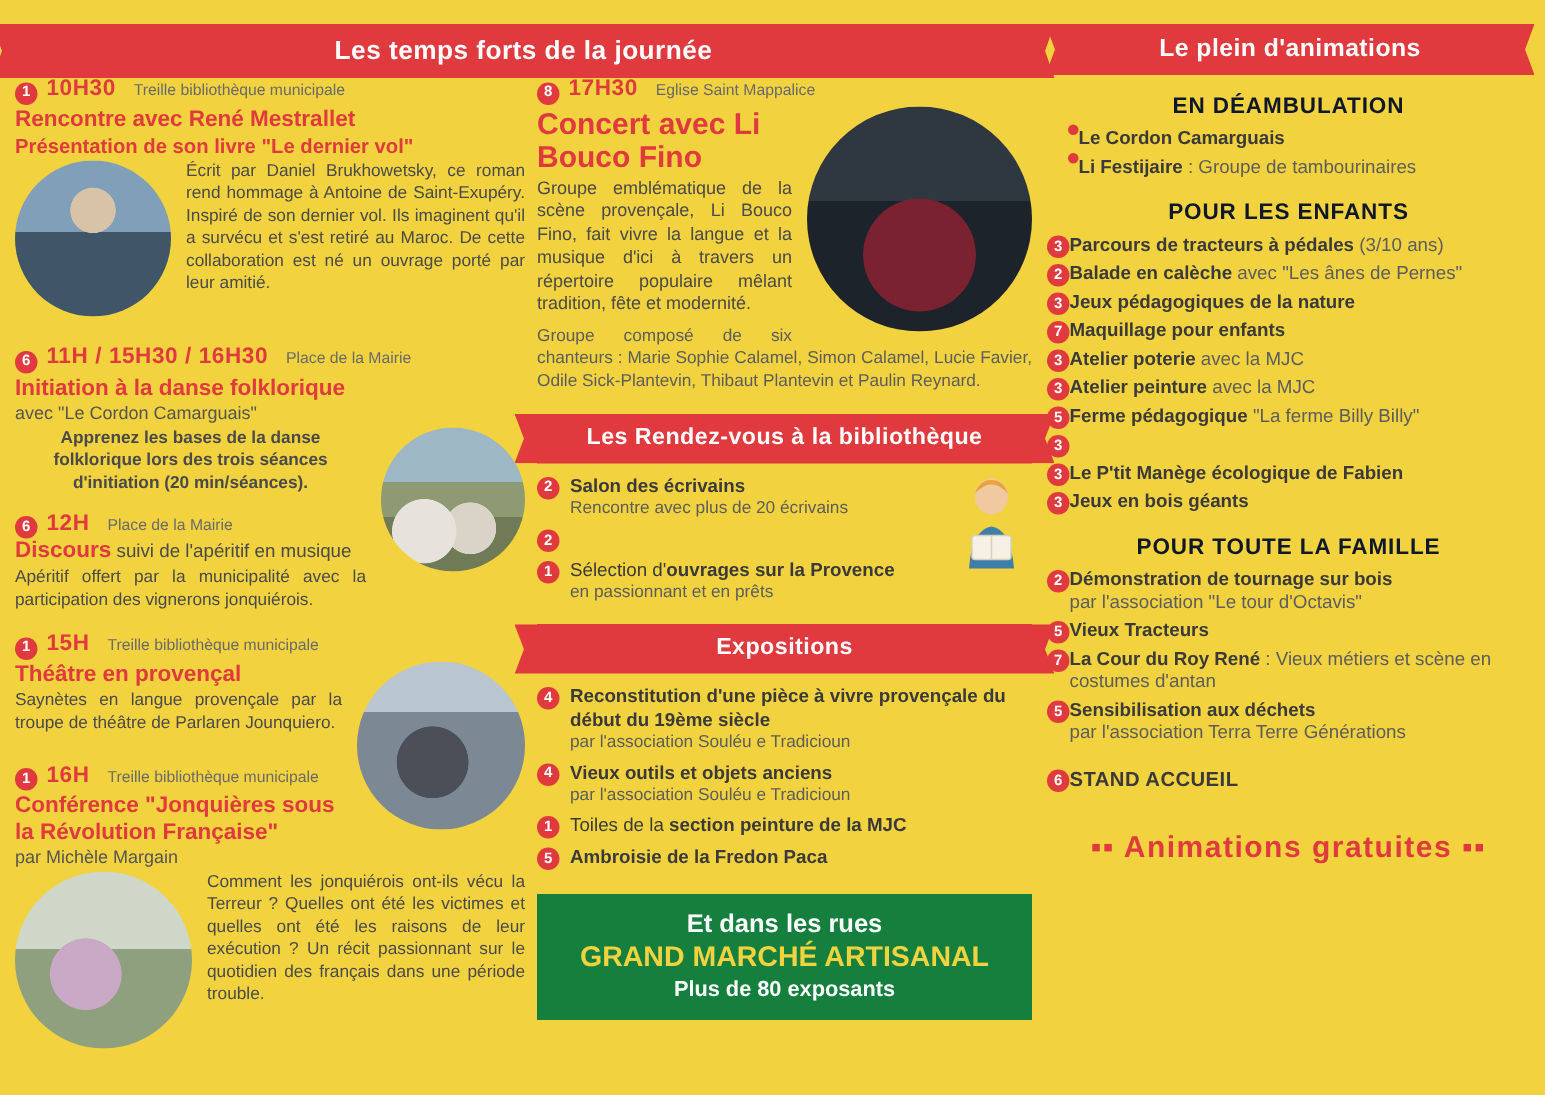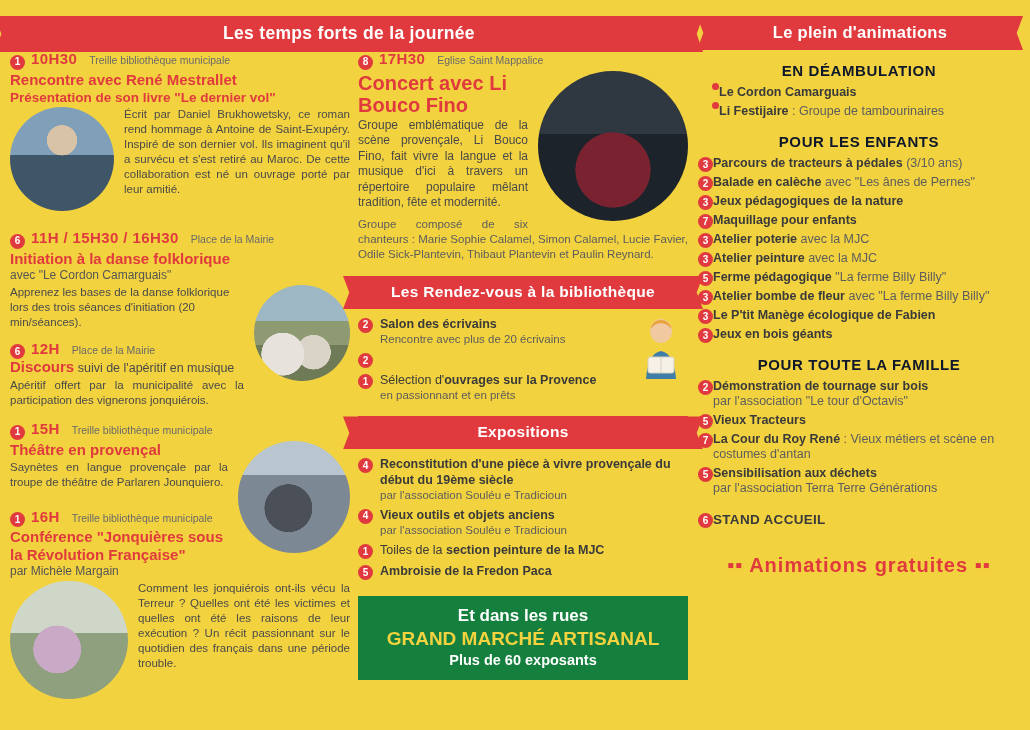--- a/index.html
+++ b/index.html
@@ -183,21 +183,21 @@
 
     <div class="ev" style="margin-top:14px;">
       <div class="ev-head">
         <span class="num">6</span>
         <span class="ev-time">11H  /  15H30  /  16H30</span>
         <span class="ev-place">Place de la Mairie</span>
       </div>
       <div class="ev-title">Initiation à la danse folklorique</div>
       <div class="ev-sub">avec "Le Cordon Camarguais"</div>
       <div class="photo p2 right"></div>
-      <div class="ev-body" style="text-align:left;">Apprenez les bases de la danse folklorique lors des trois séances d'initiation (20 min/séances).</div>
+      <div class="ev-body" style="text-align:center;font-weight:bold;">Apprenez les bases de la danse folklorique lors des trois séances d'initiation (20 min/séances).</div>
     </div>
 
     <div class="ev" style="margin-top:10px; clear:none;">
       <div class="ev-head">
         <span class="num">6</span>
         <span class="ev-time">12H</span>
         <span class="ev-place">Place de la Mairie</span>
       </div>
       <div>
         <span class="ev-title" style="display:inline;">Discours</span><span style="font-size:12.5px;color:#4a4a4a;"> suivi de l'apéritif en musique</span>
@@ -305,21 +305,21 @@
         <span class="num">5</span>
         <span class="txt">
           <b>Ambroisie de la Fredon Paca</b>
         </span>
       </div>
     </div>
 
     <div class="redbox">
       <div class="l1">Et dans les rues</div>
       <div class="l2">GRAND MARCHÉ ARTISANAL</div>
-      <div class="l3">Plus de 60 exposants</div>
+      <div class="l3">Plus de 80 exposants</div>
     </div>
   </div>
 
   <div class="col-right" style="top:48px;">
 
     <div class="sec-title">EN DÉAMBULATION</div>
 
     <div class="r-item" style="padding-left:14px;">
       <span class="dot"></span>
       <span class="txt"><b>Le Cordon Camarguais</b></span>
@@ -355,21 +355,20 @@
       <div class="r-item">
         <span class="num">3</span>
         <span class="txt"><b>Atelier peinture</b><span class="light"> avec la MJC</span></span>
       </div>
       <div class="r-item">
         <span class="num">5</span>
         <span class="txt"><b>Ferme pédagogique</b><span class="light"> "La ferme Billy Billy"</span></span>
       </div>
       <div class="r-item">
         <span class="num">3</span>
-        <span class="txt"><b>Atelier bombe de fleur</b><span class="light"> avec "La ferme Billy Billy"</span></span>
       </div>
       <div class="r-item">
         <span class="num">3</span>
         <span class="txt"><b>Le P'tit Manège écologique de Fabien</b></span>
       </div>
       <div class="r-item">
         <span class="num">3</span>
         <span class="txt"><b>Jeux en bois géants</b></span>
       </div>
     </div>

